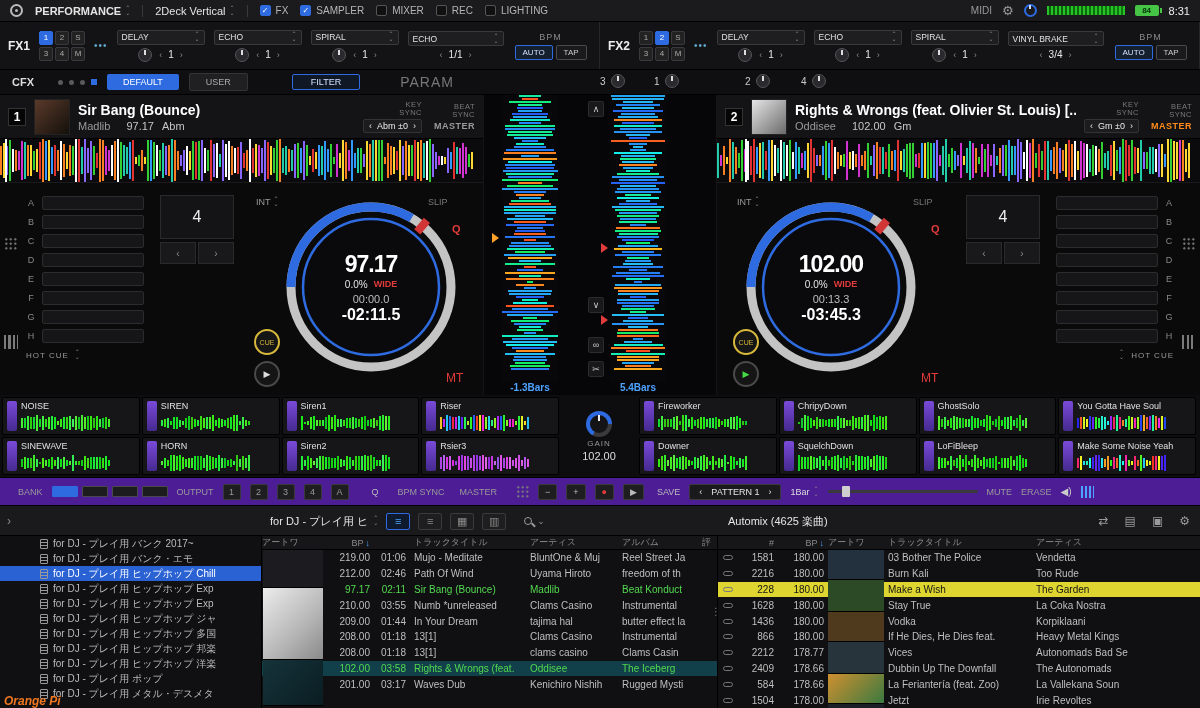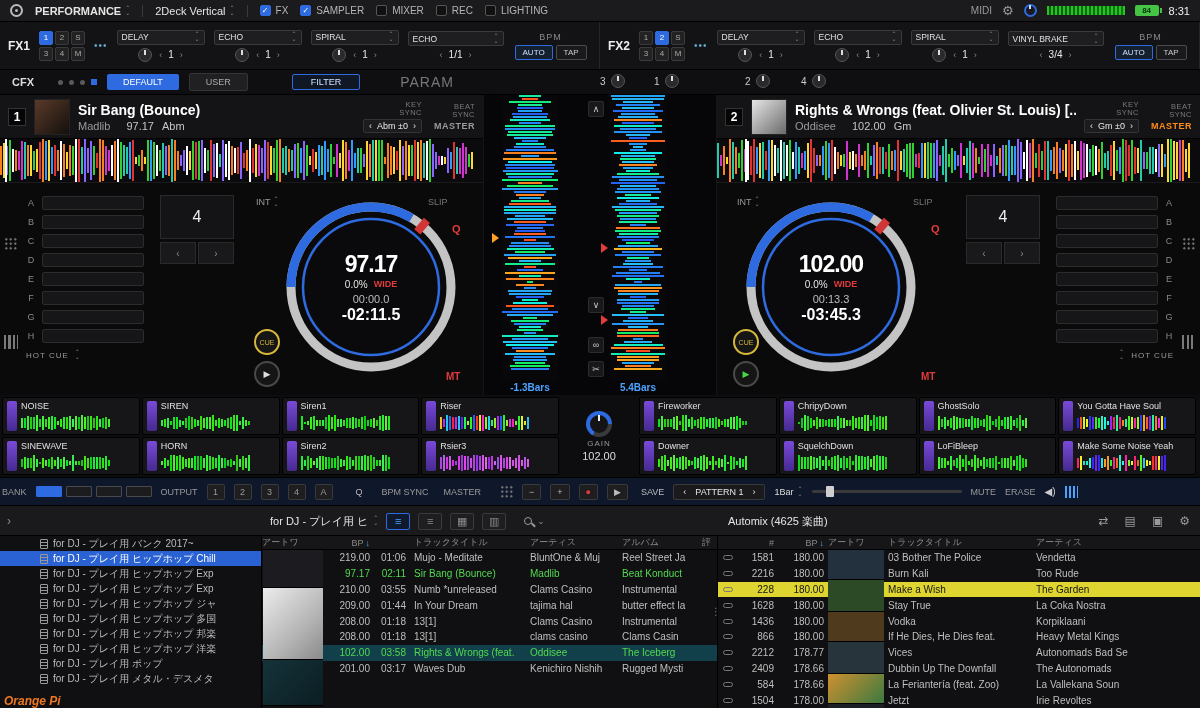--- a/index.html
+++ b/index.html
@@ -130,21 +130,21 @@
   .jt-pitch{font-size:10px;color:#e5e5e5;display:flex;gap:6px;align-items:center}
   .jt-wide{color:#e23b3b;font-size:9px;font-weight:bold}
   .jt-el{font-size:11px;color:#bdbdbd;margin-top:2px}
   .jt-rem{font-size:16px;color:#fff;font-weight:bold}
   .lbl-int{position:absolute;top:14px;font-size:9px;color:#9a9a9a;display:flex;gap:3px;align-items:center}
   .d1 .lbl-int{left:256px}.d2 .lbl-int{left:20px}
   .lbl-slip{position:absolute;top:14px;font-size:9px;color:#777}
   .d1 .lbl-slip{left:428px}.d2 .lbl-slip{left:196px}
   .lbl-q{position:absolute;top:40px;font-size:11px;font-weight:bold;color:#e23b3b}
   .d1 .lbl-q{left:452px}.d2 .lbl-q{left:214px}
-  .lbl-mt{position:absolute;top:188px;font-size:10px;font-weight:bold;color:#e23b3b}
+  .lbl-mt{position:absolute;top:188px;font-size:12px;font-weight:normal;color:#e23b3b}
   .d1 .lbl-mt{left:446px}.d2 .lbl-mt{left:204px}
   .btn-cue{position:absolute;top:146px;width:26px;height:26px;border-radius:50%;border:2px solid #d8b93c;
            background:#151515;color:#d8b93c;font-size:7px;display:flex;align-items:center;justify-content:center}
   .d1 .btn-cue{left:254px}.d2 .btn-cue{left:16px}
   .btn-play{position:absolute;top:178px;width:26px;height:26px;border-radius:50%;border:2px solid #4a4a4c;
             background:#151515;color:#ddd;font-size:9px;display:flex;align-items:center;justify-content:center}
   .d1 .btn-play{left:254px}.d2 .btn-play{left:16px}
   .d2 .btn-play{color:#45d945}
 
   
@@ -177,22 +177,22 @@
   .ringknob::after{content:"";position:absolute;left:12px;top:4px;width:2px;height:6px;background:#eee}
   .gain-lbl{font-size:8px;color:#999;letter-spacing:1px}
   .gain-val{font-size:11px;color:#ddd}
   .slot{background:#161618;border:1px solid #000;border-radius:2px;display:flex;gap:4px;padding:3px 4px}
   .slot-pad{width:10px;flex:none;border-radius:2px;background:linear-gradient(180deg,#7a4ad9,#452a90)}
   .slot-main{flex:1;min-width:0;display:flex;flex-direction:column;justify-content:space-between}
   .slot-name{font-size:9px;color:#e0e0e0;white-space:nowrap;overflow:hidden;line-height:11px}
   .slot-wave{height:16px;overflow:hidden}
 
   
-  .samplerbar{position:absolute;top:478px;left:0;width:1200px;height:28px;background:#0f172a;display:flex;
-              align-items:center;gap:9px;padding:0 2px;font-size:9px;color:#9a9a9a;border-bottom:1px solid #000}
+  .samplerbar{position:absolute;top:478px;left:0;width:1200px;height:28px;background:#4c1d95;display:flex;
+              align-items:center;gap:9px;padding:0 18px;font-size:9px;color:#9a9a9a;border-bottom:1px solid #000}
   .bank-slots{display:flex;gap:4px}
   .bank-slot{width:26px;height:11px;border:1px solid #4a4a4c;border-radius:1px;background:#1c1c1e}
   .bank-slot.on{background:#2e6be0;border-color:#2e6be0}
   .outbtn{width:18px;height:16px;background:#1e1e20;border:1px solid #3a3a3c;color:#999;display:flex;
           align-items:center;justify-content:center;font-size:9px;border-radius:2px;flex:none}
   .sbtn{height:16px;padding:0 6px;background:#1e1e20;border:1px solid #3a3a3c;display:flex;align-items:center;
         justify-content:center;border-radius:2px;color:#bbb;flex:none}
   .rec-dot{color:#e23b3b;font-size:9px}
   .pattern{display:flex;align-items:center;gap:9px;border:1px solid #3a3a3c;background:#1a1a1c;height:16px;
            padding:0 9px;border-radius:2px;color:#e5e5e5;flex:none}
@@ -1976,20 +1976,24 @@
         <i>▣</i>
         <i>⚙</i>
       </span>
     </div>
 
     <div class="tree">
         <div class="tree-row">
           <span class="doc"></span>
           <span>for DJ - プレイ用 バンク 2017~</span>
         </div>
+        <div class="tree-row">
+          <span class="doc"></span>
+          <span>for DJ - プレイ用 バンク・エモ</span>
+        </div>
         <div class="tree-row selected">
           <span class="doc"></span>
           <span>for DJ - プレイ用 ヒップホップ Chill</span>
         </div>
         <div class="tree-row">
           <span class="doc"></span>
           <span>for DJ - プレイ用 ヒップホップ Exp</span>
         </div>
         <div class="tree-row">
           <span class="doc"></span>
@@ -2031,20 +2035,28 @@
         <span class="c-album">アルバム</span>
         <span class="c-rating">評</span>
       </div>
       <div class="mid-row">
           <span class="c-art"></span>
           <span class="c-bp">219.00</span>
           <span class="c-time">01:06</span>
           <span class="c-title">Mujo - Meditate</span>
           <span class="c-artist">BluntOne &amp; Muj</span>
           <span class="c-album">Reel Street Ja</span>
+        </div>
+        <div class="mid-row">
+          <span class="c-art"></span>
+          <span class="c-bp">212.00</span>
+          <span class="c-time">02:46</span>
+          <span class="c-title">Path Of Wind</span>
+          <span class="c-artist">Uyama Hiroto</span>
+          <span class="c-album">freedom of th</span>
         </div>
         <div class="mid-row loaded">
           <span class="c-art"></span>
           <span class="c-bp">97.17</span>
           <span class="c-time">02:11</span>
           <span class="c-title">Sir Bang (Bounce)</span>
           <span class="c-artist">Madlib</span>
           <span class="c-album">Beat Konduct</span>
         </div>
         <div class="mid-row">

